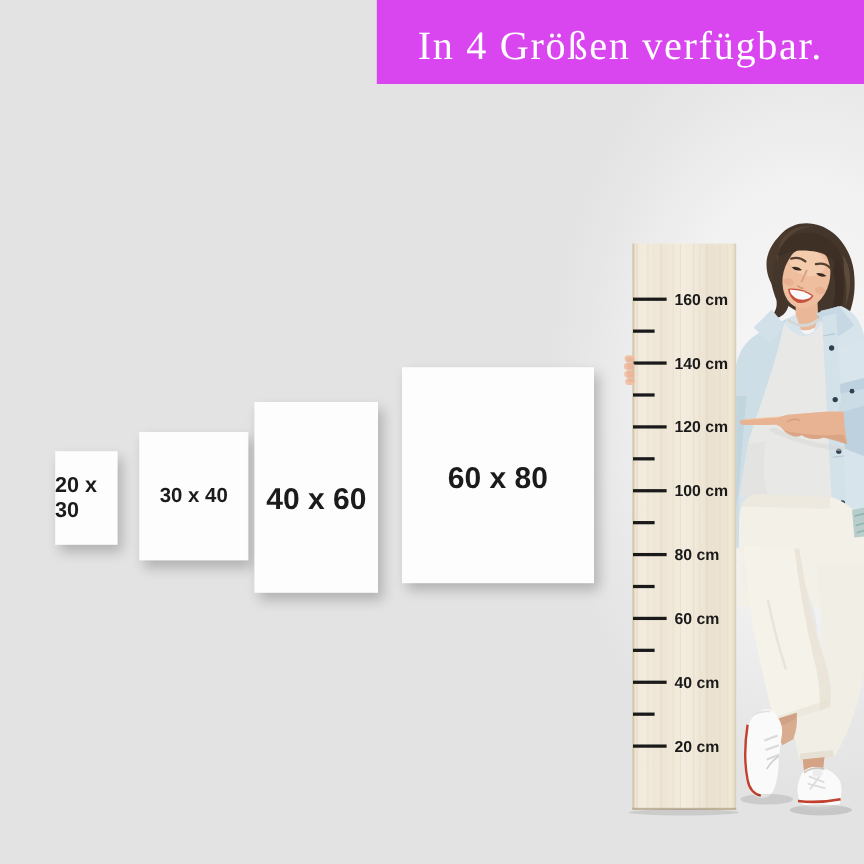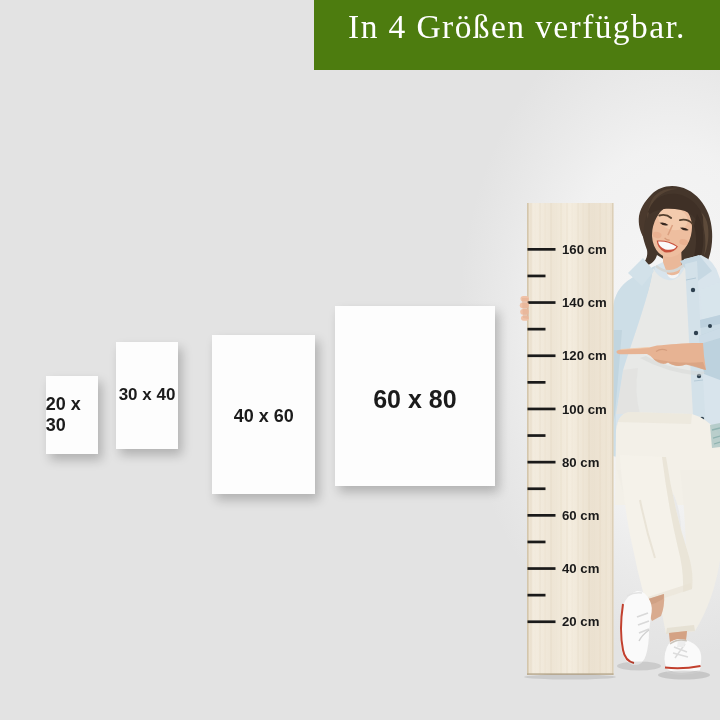--- a/index.html
+++ b/index.html
@@ -1,22 +1,22 @@
 <!DOCTYPE html>
 <html><head>
 <meta charset="utf-8">
 <style>
   html,body{margin:0;padding:0;width:720px;height:720px;overflow:hidden;}
   body{position:relative;background:#e3e3e3;font-family:"Liberation Sans",sans-serif;}
   #scene{position:absolute;left:0;top:0;width:720px;height:720px;}
   .poster{position:absolute;background:#fdfdfd;box-shadow:4px 6px 10px rgba(0,0,0,0.22);
           display:flex;align-items:center;justify-content:center;
           font-weight:bold;color:#1b1b1b;letter-spacing:0;}
-  #banner{position:absolute;left:314px;top:0;width:406px;height:70px;background:#4d7c0f;
-          display:flex;justify-content:center;}
+  #banner{position:absolute;left:314px;top:0;width:406px;height:70px;background:#d946ef;
+          display:flex;align-items:center;justify-content:center;}
   #banner span{font-family:"Liberation Serif",serif;color:#fff;font-size:33.5px;
           letter-spacing:1.4px;padding-top:8px;}
 </style>
 </head>
 <body>
 
 <svg id="scene" viewBox="0 0 720 720">
   <defs>
     <radialGradient id="glow" cx="0.5" cy="0.5" r="0.5">
       <stop offset="0%" stop-color="#f6f6f6" stop-opacity="1"></stop>
@@ -251,21 +251,21 @@
     <rect x="520.5" y="296.0" width="8.5" height="5.6" rx="2.8"></rect>
     <rect x="519.8" y="302.4" width="9.2" height="5.8" rx="2.9"></rect>
     <rect x="520.2" y="308.9" width="8.8" height="5.8" rx="2.9"></rect>
     <rect x="521.0" y="315.4" width="8.0" height="5.4" rx="2.7"></rect>
     <path d="M522,298 L528.5,298 L528.5,319 L523,318 Z" fill="#e2ae90" opacity="0.5"></path>
   </g>
 </svg>
 
 <div class="poster" style="left:45.8px;top:375.5px;width:52.5px;height:78.5px;font-size:18px;">20 x 30</div>
 
-<div class="poster" style="left:116px;top:342px;width:62px;height:106.6px;font-size:17px;">30 x 40</div>
-
-<div class="poster" style="left:212.2px;top:335.3px;width:103px;height:159px;font-size:18px;padding-top:3px;box-sizing:border-box;text-align:right;">40 x 60</div>
+<div class="poster" style="left:116px;top:360px;width:91px;height:106.6px;font-size:17px;">30 x 40</div>
+
+<div class="poster" style="left:212.2px;top:335.3px;width:103px;height:159px;font-size:25px;padding-top:3px;box-sizing:border-box;text-align:right;">40 x 60</div>
 
 <div class="poster" style="left:334.6px;top:305.6px;width:160.7px;height:180px;font-size:25px;padding-top:7px;box-sizing:border-box;">60 x 80</div>
 
 <div id="banner">
     <span>In 4 Größen verfügbar.</span>
   </div>
 
 </body></html>

